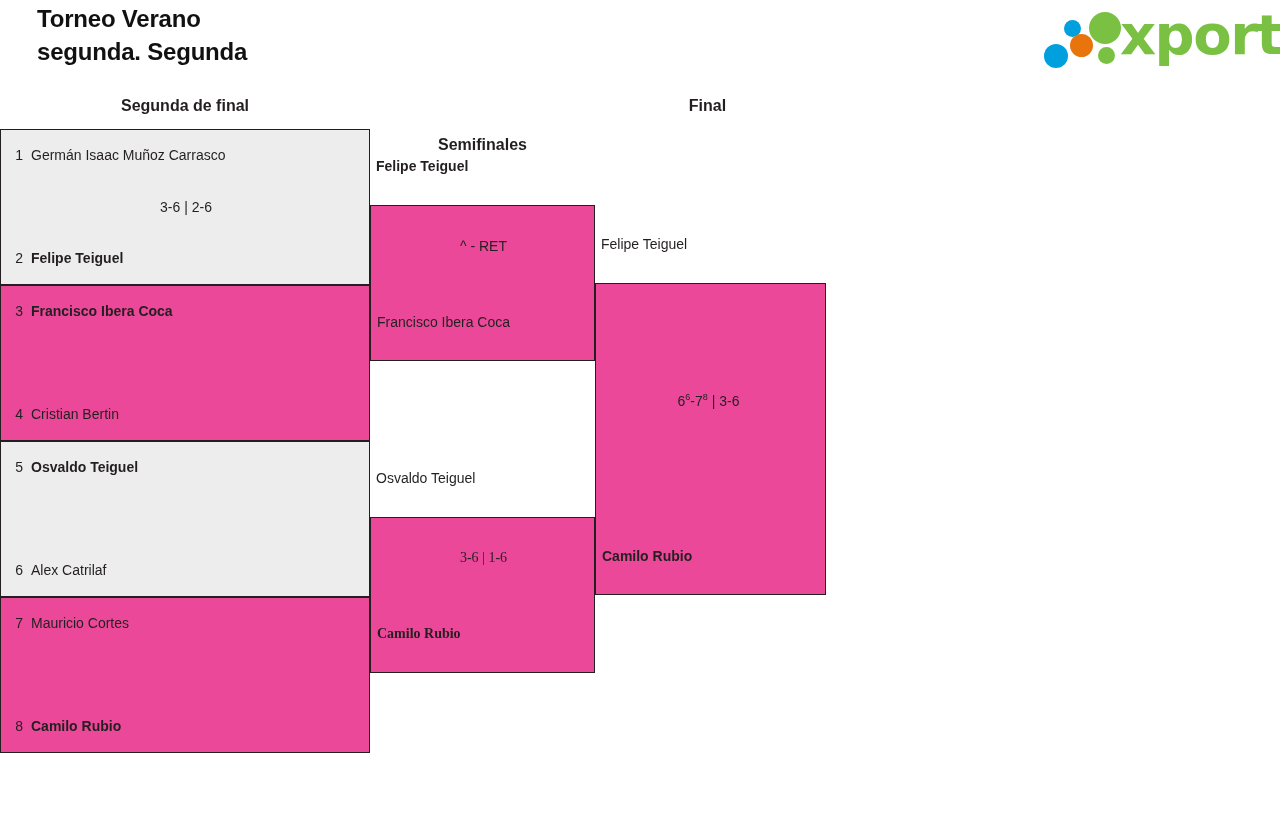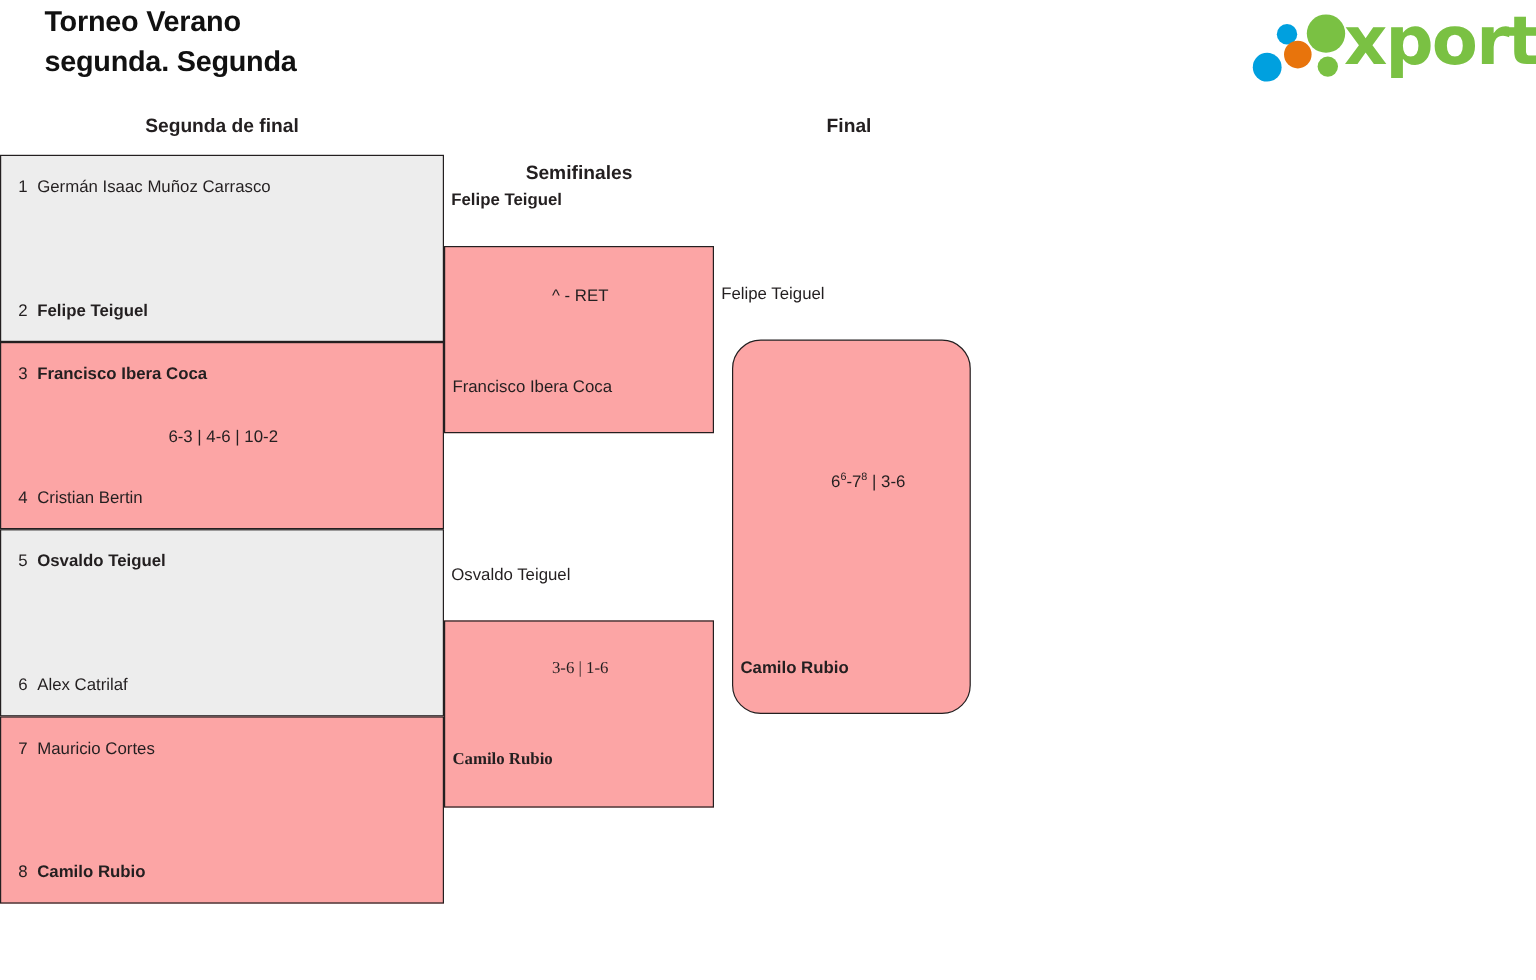--- a/index.html
+++ b/index.html
@@ -64,21 +64,21 @@
     font-weight: 600;
     color: #231f20;
     top: 97px;
   }
   .match-box {
     position: absolute;
     box-sizing: border-box;
     border: 1px solid #231f20;
   }
   .shaded { background: #ededed; padding-left: 45px; }
-  .plain  { background: #fca5a5; }
+  .plain  { background: #ec4899; }
 
   .slot {
     position: absolute;
     font-size: 14px;
     line-height: 18px;
     color: #231f20;
     white-space: nowrap;
   }
   .slot .seed {
     display: inline-block;
@@ -123,30 +123,30 @@
 </div>
 
 <div class="round-header" style="left:0px; width:370px;">Segunda de final</div>
 <div class="round-header" style="left:370px; width:225px;margin-top:39px;">Semifinales</div>
 <div class="round-header" style="left:595px; width:225px;">Final</div>
 
 <div class="match-box shaded" style="left:0px; top:129px; width:370px; height:156px;">
   <div class="slot winner" style="left:6px; top:16px;">
     <span class="seed">1</span><span class="pname" style="font-weight:400;">Germán Isaac Muñoz Carrasco</span>
   </div>
+  <div class="score" style="left:0px; top:68px; width:370px;">3-6 | 2-6</div>
   <div class="slot winner" style="left:6px; top:119px;">
     <span class="seed">2</span><span class="pname">Felipe Teiguel</span>
   </div>
 </div>
 
 <div class="match-box plain" style="left:0px; top:285px; width:370px; height:156px;">
   <div class="slot winner" style="left:6px; top:16px;">
     <span class="seed">3</span><span class="pname">Francisco Ibera Coca</span>
   </div>
-  <div class="score" style="left:0px; top:68px; width:370px;">6-3 | 4-6 | 10-2</div>
   <div class="slot loser" style="left:6px; top:119px;">
     <span class="seed">4</span><span class="pname">Cristian Bertin</span>
   </div>
 </div>
 
 <div class="match-box shaded" style="left:0px; top:441px; width:370px; height:156px;">
   <div class="slot winner" style="left:6px; top:16px;">
     <span class="seed">5</span><span class="pname">Osvaldo Teiguel</span>
   </div>
   <div class="slot loser" style="left:6px; top:119px;">
@@ -182,20 +182,20 @@
   <div class="score" style="left:0px; top:31px; width:225px;">3-6 | 1-6</div>
   <div class="slot winner" style="left:6px; top:107px;">
     <span class="pname">Camilo Rubio</span>
   </div>
 </div>
 
 <div class="slot loser" style="left:601px; top:235px;">
   <span class="pname">Felipe Teiguel</span>
 </div>
 
-<div class="match-box plain" style="left:610px; top:283px; width:199px; height:312px;border-radius:24px;">
+<div class="match-box plain" style="left:595px; top:283px; width:231px; height:312px;">
   <div class="score" style="left:0px; top:108px; width:225px;">
     <span>6</span><sup>6</sup><span>-7</span><sup>8</sup><span> | 3-6</span>
   </div>
   <div class="slot winner" style="left:6px; top:263px;">
     <span class="pname">Camilo Rubio</span>
   </div>
 </div>
 
 </body></html>

